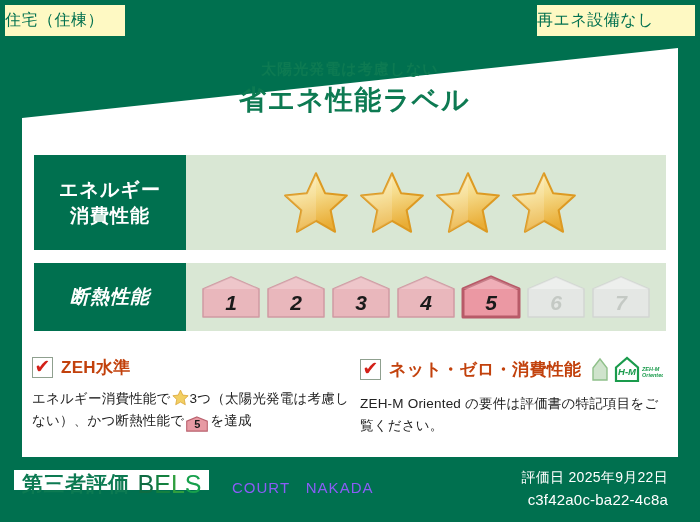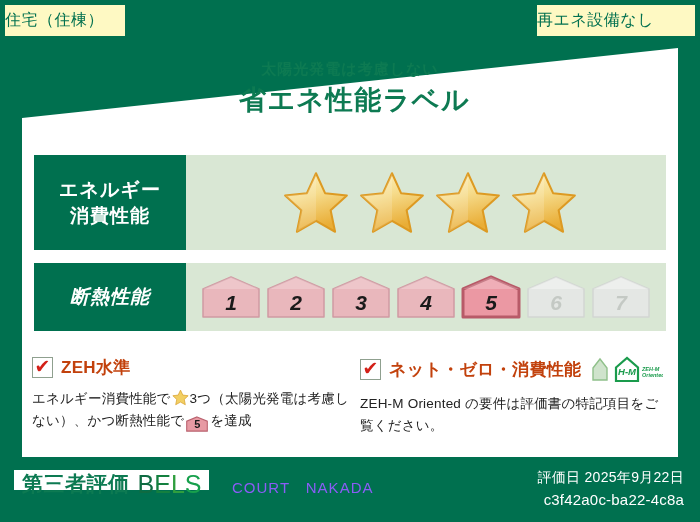--- a/index.html
+++ b/index.html
@@ -273,21 +273,21 @@
   #footer-building-name {
     position: absolute;
     left: 232px;
     top: 19px;
     color: #8b5cf6;
     font-size: 15px;
     letter-spacing: 1px;
   }
   #footer-right {
     position: absolute;
-    right: 16px;
+    right: 32px;
     top: 9px;
     text-align: right;
     color: #ffffff;
   }
   #footer-date { font-size: 14px; letter-spacing: 0.3px; }
   #footer-id { font-size: 15px; margin-top: 4px; letter-spacing: 0.2px; }
 </style>
 </head>
 <body>
 

